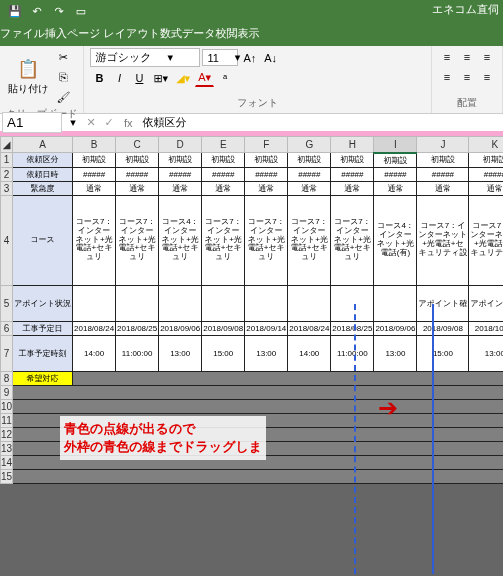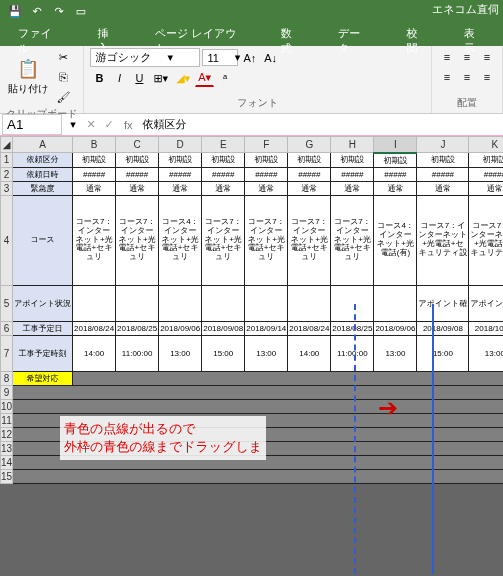--- a/index.html
+++ b/index.html
@@ -1,45 +1,45 @@
 <!DOCTYPE html>
 <html><head>
 <meta charset="utf-8">
 <style>
 *{box-sizing:border-box;margin:0;padding:0;font-family:"Yu Gothic","Meiryo",sans-serif}
 body{background:#666;font-size:11px;overflow:hidden;width:503px;height:576px}
 .qat{background:#467e3d;height:22px;display:flex;align-items:center;padding:0 6px;color:#fff}
 .qat-ico{width:18px;height:18px;display:flex;align-items:center;justify-content:center;margin-right:4px}
 .filename{position:absolute;right:4px;top:2px;color:#fff;font-size:11px}
 .tabs{background:#467e3d;display:flex;height:24px}
-.tab{padding:4px 18px;color:#fff;font-size:11px;cursor:pointer}
+.tab{padding:4px 0;color:#fff;font-size:11px;cursor:pointer}
 .tab.active{background:#f3f3f3;color:#222}
 .ribbon{background:#f3f3f3;border-bottom:1px solid #ccc;display:flex;height:68px}
 .group{border-right:1px solid #ddd;padding:2px 6px;display:flex;flex-direction:column;justify-content:space-between}
 .grp-body{display:flex;align-items:center;gap:3px;flex:1}
 .grp-label{text-align:center;font-size:10px;color:#666;padding:1px 0}
 .big-btn{display:flex;flex-direction:column;align-items:center;gap:2px;padding:2px}
 .font-row{display:flex;align-items:center;gap:2px}
 .combo{border:1px solid #bbb;background:#fff;padding:1px 4px;font-size:11px;display:flex;align-items:center;gap:16px}
 .btn{border:1px solid transparent;padding:2px;display:flex;align-items:center;justify-content:center;min-width:18px;height:18px;font-size:11px}
-.formula-bar{background:#fff;border-bottom:1px solid #f9a8d4;display:flex;height:22px;align-items:center}
+.formula-bar{background:#fff;border-bottom:5px solid #f9a8d4;display:flex;height:22px;align-items:center}
 .namebox{width:60px;border:1px solid #ccc;padding:2px 4px;margin:1px 2px}
 .fx{padding:0 6px;color:#777;}
 .fval{padding:2px 4px;flex:1}
 .sheet{background:#fff;position:relative}
 table.grid{border-collapse:collapse;width:100%}
 .colhdr td{background:#e6e6e6;border:1px solid #bbb;text-align:center;font-size:10px;height:16px;color:#333}
 .colhdr td.sel{background:#d4d4d4;border-bottom:2px solid #217346}
 .rowhdr{background:#e6e6e6;border:1px solid #bbb;text-align:center;font-size:10px;width:20px;color:#333}
 .cell{border:1px solid #222;font-size:8px;text-align:center;padding:1px;background:#fff;overflow:hidden;white-space:nowrap;width:36px}
 .cell.hdr{background:#d9e1f2}
 .cell.yellow{background:#ffff00}
 .cell.tall{height:90px;white-space:normal;line-height:1.1}
 .darkzone{background:#808080}
-.overlay-note{position:absolute;top:280px;left:60px;color:#e00000;font-size:13px;font-weight:normal;background:rgba(255,255,255,0.85);padding:4px;line-height:1.4;pointer-events:none}
+.overlay-note{position:absolute;top:280px;left:60px;color:#e00000;font-size:13px;font-weight:bold;background:rgba(255,255,255,0.85);padding:4px;line-height:1.4;pointer-events:none}
 .pagebrk{position:absolute;top:168px;left:354px;width:1px;height:270px;border-left:2px dashed #2f5dd8;pointer-events:none}
 .pagebrk2{position:absolute;top:168px;left:432px;width:1px;height:270px;border-left:2px solid #2f5dd8;pointer-events:none}
 .arrow{position:absolute;top:258px;left:378px;color:#c00;font-size:24px;pointer-events:none}
 </style>
 </head>
 <body>
 
 <div class="qat">
  <span class="qat-ico">💾</span>
  <span class="qat-ico">↶</span>

